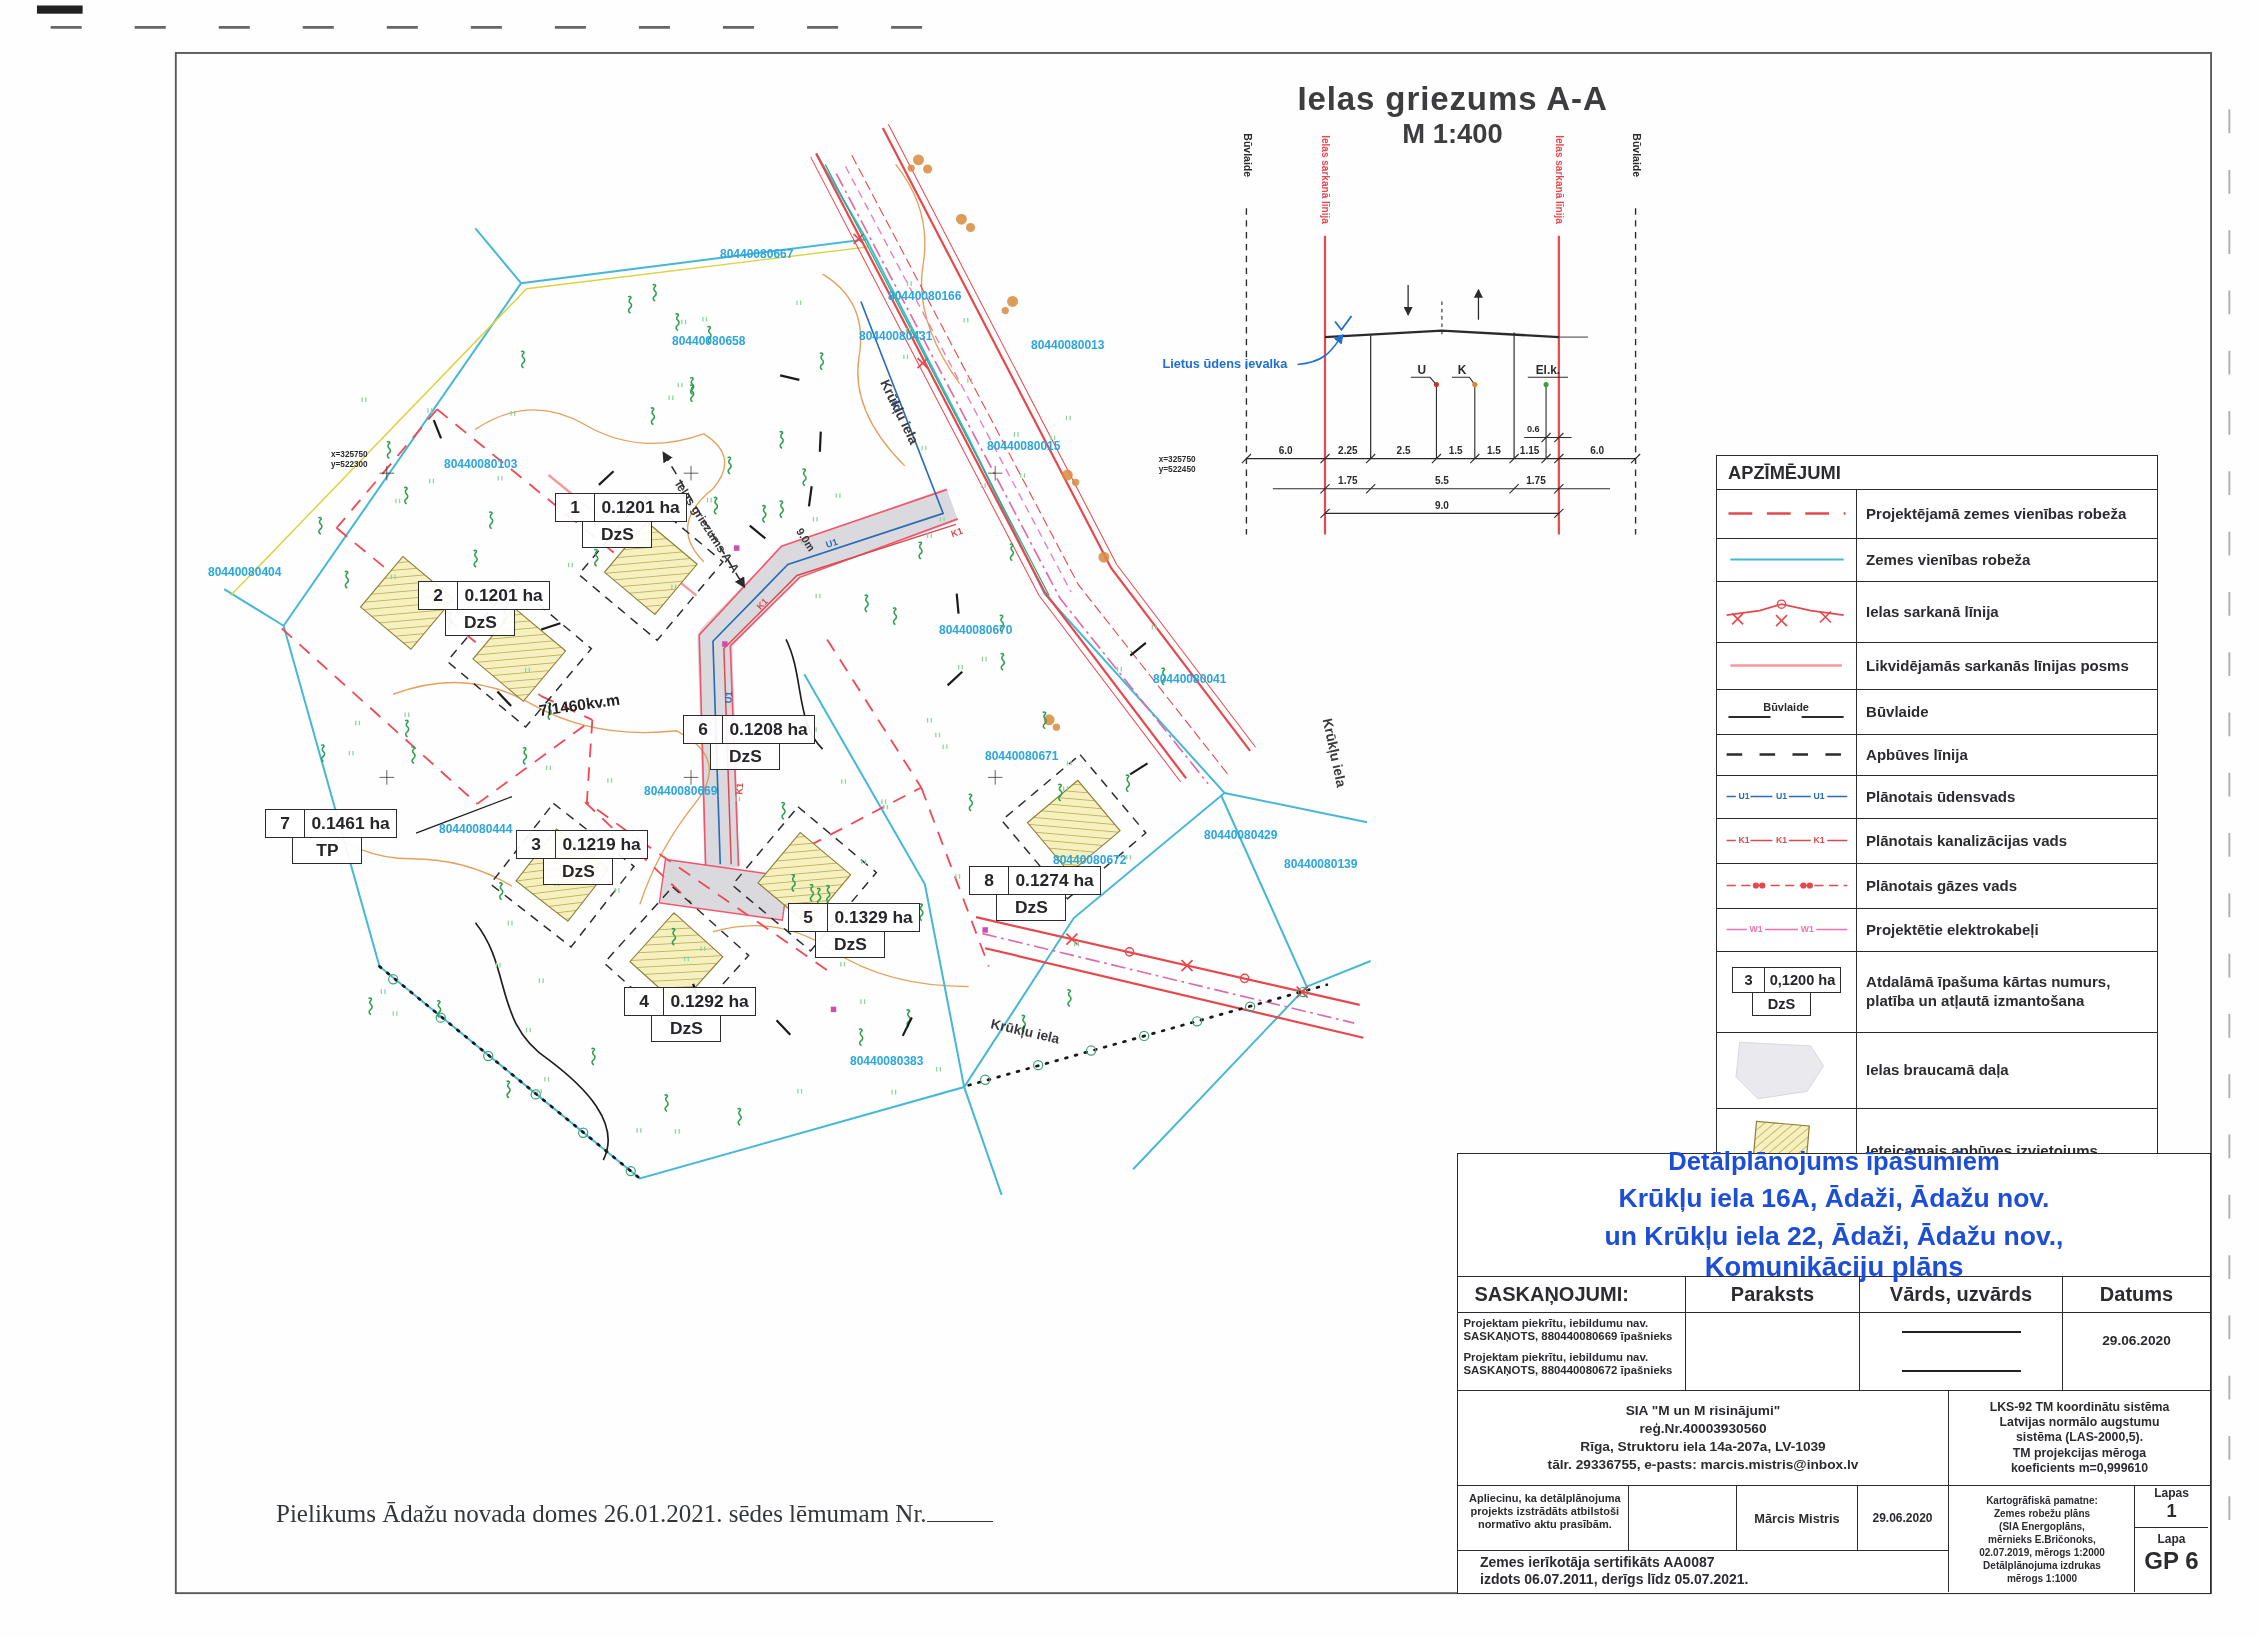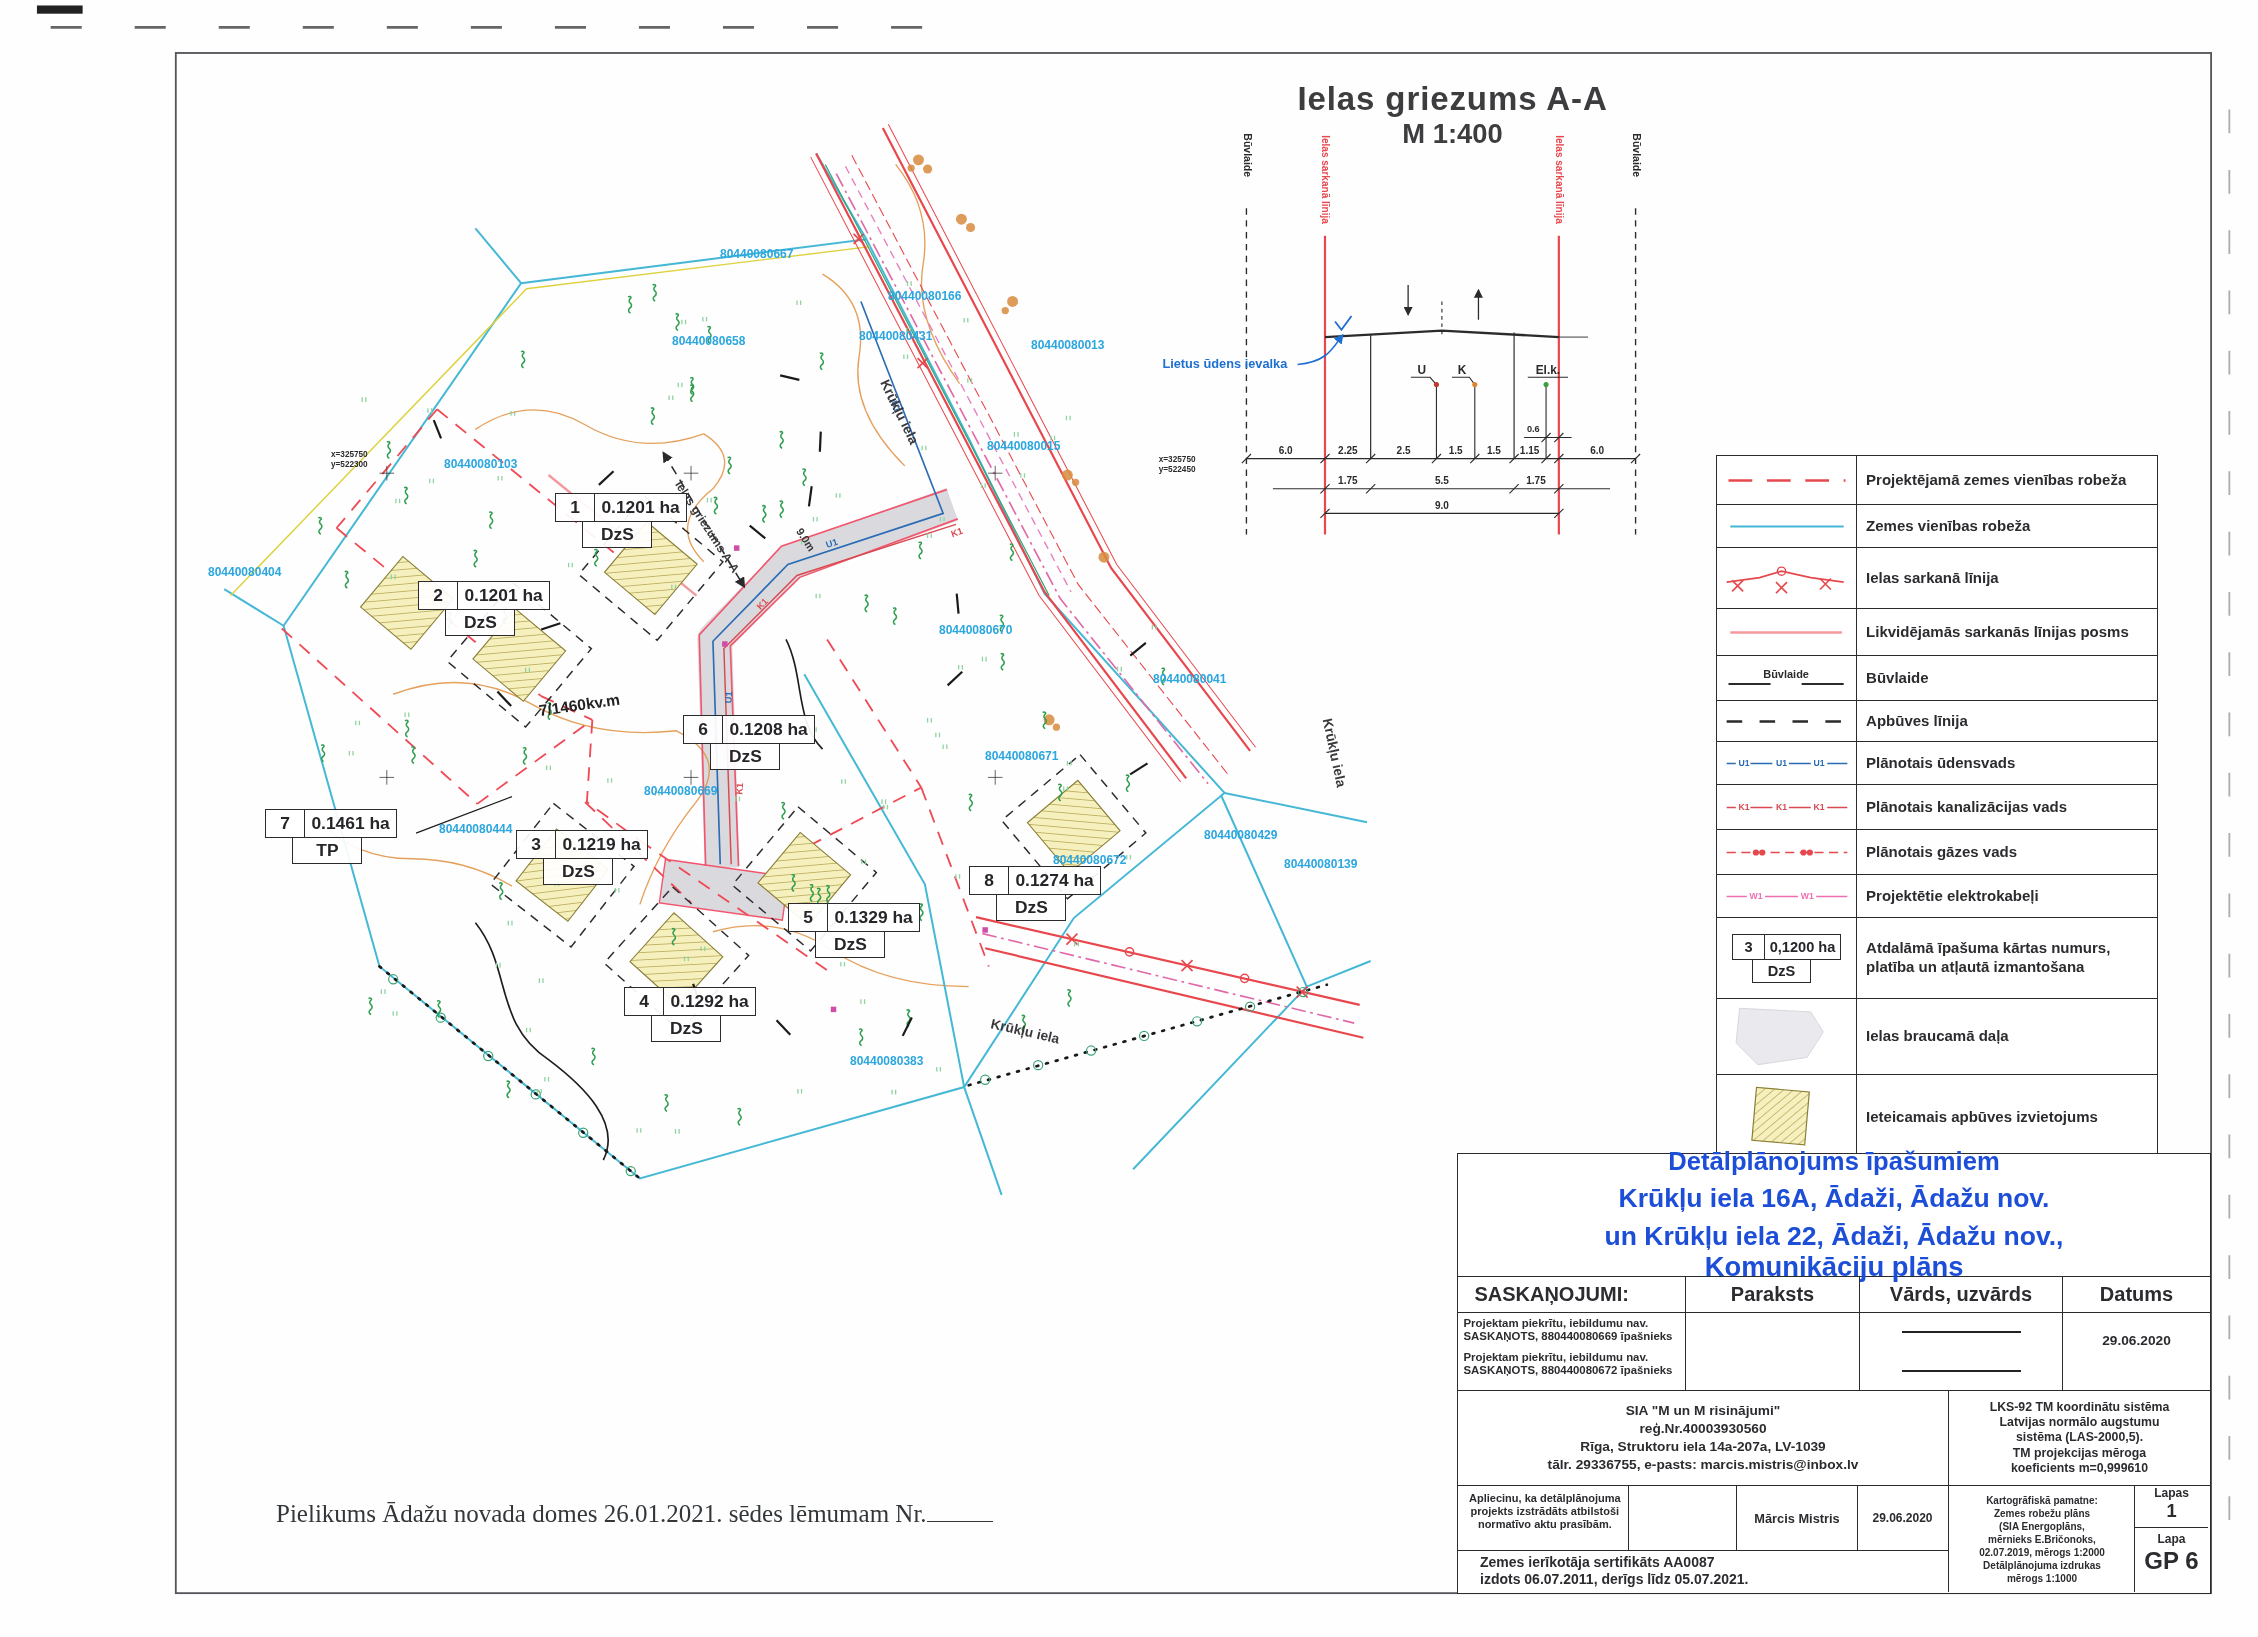--- a/index.html
+++ b/index.html
@@ -616,20 +616,21 @@
       <div class="cadnum" style="left: 720px; top: 247px;">80440080667</div>
       <div class="cadnum" style="left: 672px; top: 334px;">80440080658</div>
       <div class="cadnum" style="left: 939px; top: 623px;">80440080670</div>
       <div class="cadnum" style="left: 1031px; top: 338px;">80440080013</div>
       <div class="slabel" style="left: 884px; top: 373px; transform: rotate(64deg);">Krūkļu iela</div>
       <div class="slabel" style="left: 991px; top: 1016px; transform: rotate(13deg);">Krūkļu iela</div>
       <div class="slabel" style="left: 1327px; top: 711px; transform: rotate(78deg);">Krūkļu iela</div>
     </div>
 
   <div id="legend" class="abs">
+    <div class="lg-title">APZĪMĒJUMI</div>
     <div id="legend-rows">
         <div class="lg-row" style="min-height: 48px;">
           <div class="lg-sym">
             <svg width="128" height="33" viewBox="0 0 140 36">
               <line x1="6" y1="18" x2="134" y2="18" stroke="#e5484d" stroke-width="2.6" stroke-dasharray="26 16"></line>
             </svg>
           </div>
           <div class="lg-lab">Projektējamā zemes vienības robeža</div>
         </div>
         <div class="lg-row" style="min-height: 42px;">

